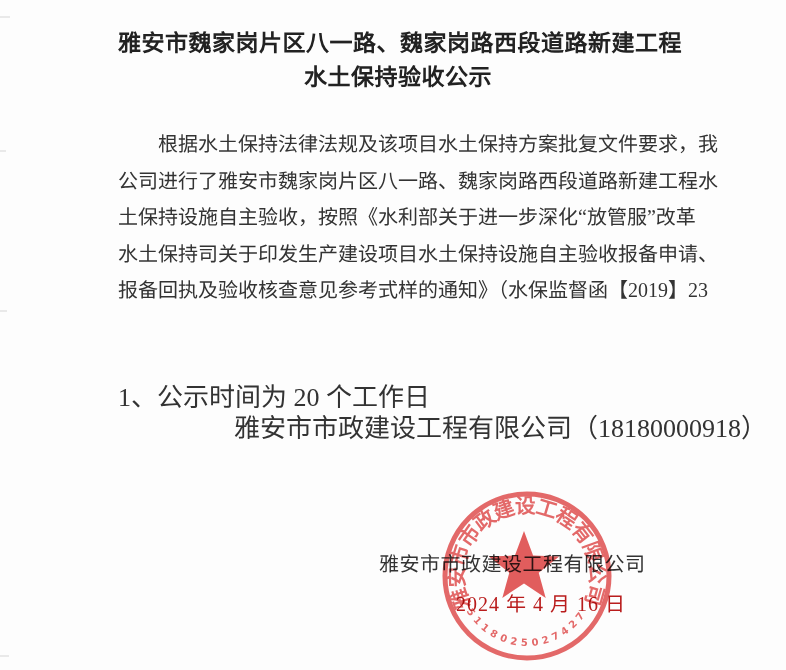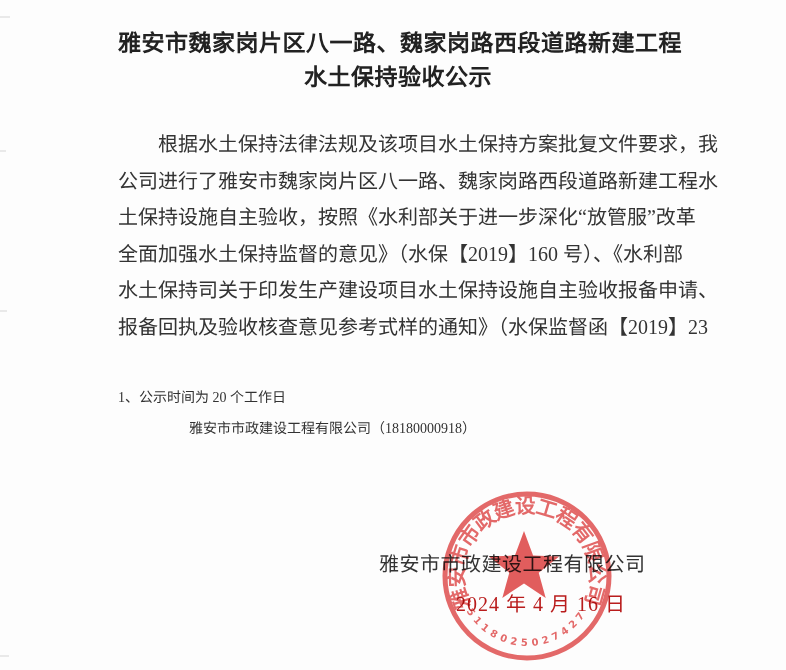--- a/index.html
+++ b/index.html
@@ -25,24 +25,24 @@
   }
   .bline{
     height:36.5px;line-height:36.5px;
     text-align:justify;text-align-last:justify;
     white-space:nowrap;overflow:visible;
   }
   .bline.indent{text-indent:40px;}
   .bline.last{text-align-last:left;}
   .notices{
     position:absolute;left:118px;top:383px;width:600px;
-    font-size:14px;color:#333;
+    font-size:26px;color:#333;
   }
   .nline{height:30.5px;line-height:30.5px;white-space:nowrap;}
-  .nline.cont{margin-left:71px;}
+  .nline.cont{margin-left:116px;}
   .sig-company{
     position:absolute;left:379px;top:548px;
     font-size:20px;color:#333;letter-spacing:.5px;white-space:nowrap;
   }
   .sig-date{
     position:absolute;left:456px;top:588px;
     font-size:20px;color:#b91c1c;letter-spacing:1px;white-space:nowrap;
   }
   .seal{
     position:absolute;left:439px;top:488px;
@@ -61,21 +61,20 @@
 
 <div class="doc">
 
   <h1 class="title l1">雅安市魏家岗片区八一路、魏家岗路西段道路新建工程</h1>
   <h1 class="title l2">水土保持验收公示</h1>
 
   <div class="bodytext">
     <div class="bline indent">根据水土保持法律法规及该项目水土保持方案批复文件要求，我</div>
     <div class="bline">公司进行了雅安市魏家岗片区八一路、魏家岗路西段道路新建工程水</div>
     <div class="bline">土保持设施自主验收，按照《水利部关于进一步深化“放管服”改革</div>
-    <div class="bline">全面加强水土保持监督的意见》（水保【2019】160 号）、《水利部</div>
     <div class="bline">水土保持司关于印发生产建设项目水土保持设施自主验收报备申请、</div>
     <div class="bline">报备回执及验收核查意见参考式样的通知》（水保监督函【2019】23</div>
   </div>
 
   <div class="notices">
     <div class="nline">1、公示时间为 20 个工作日</div>
     <div class="nline cont">雅安市市政建设工程有限公司（18180000918）</div>
   </div>
 
   <div class="sig-company">雅安市市政建设工程有限公司</div>

